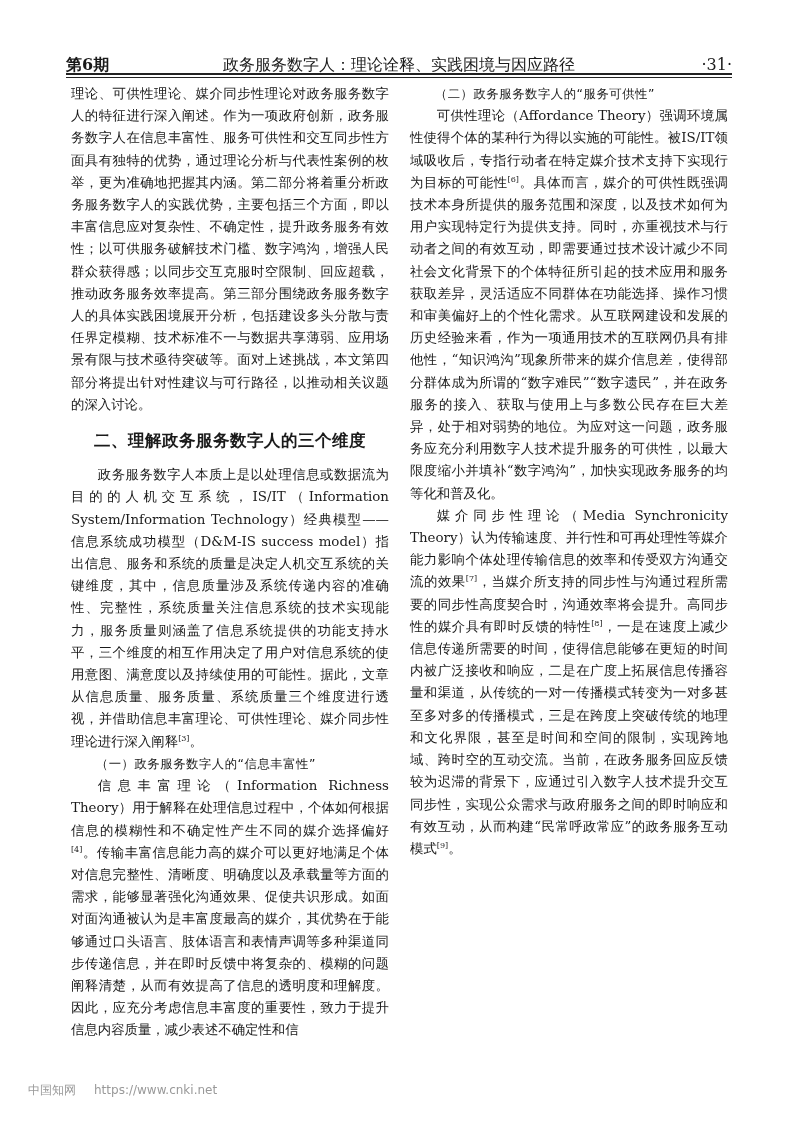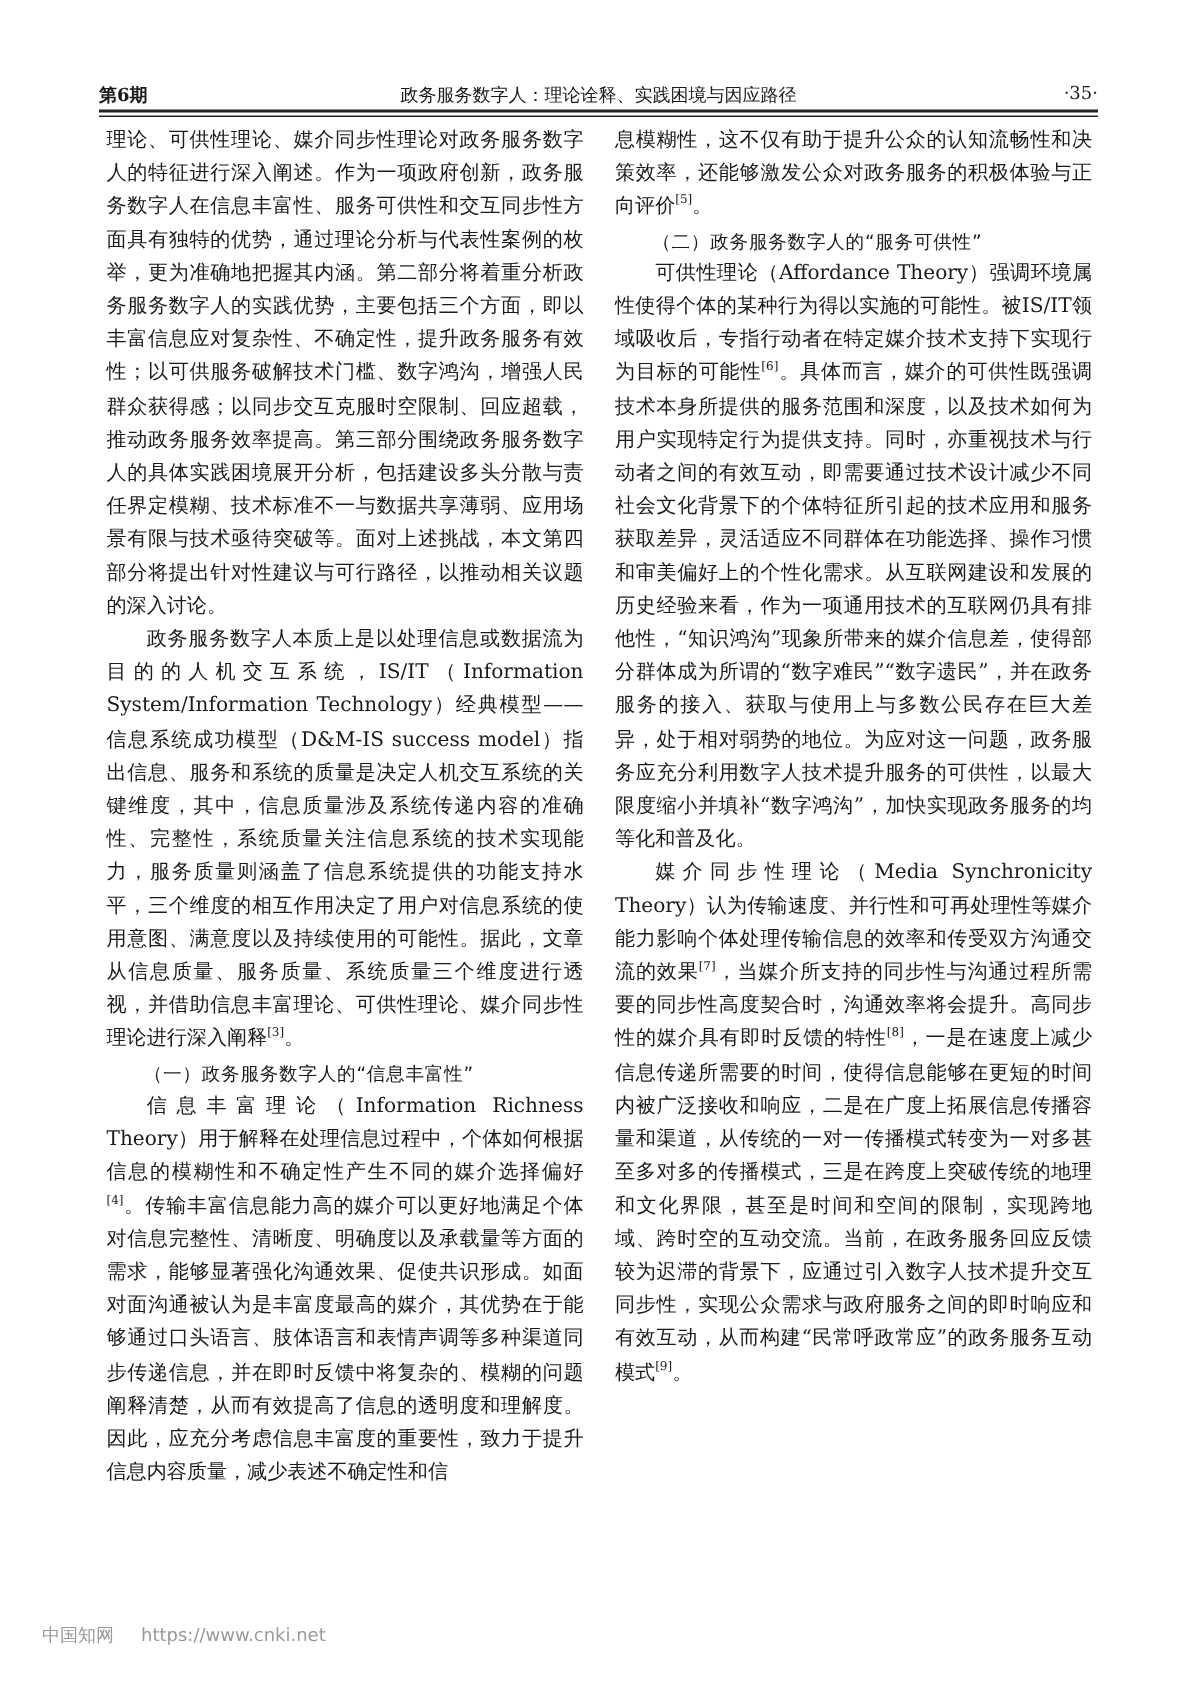--- a/index.html
+++ b/index.html
@@ -1,17 +1,17 @@
 <!DOCTYPE html>
 <html><head>
 <meta charset="utf-8">
 <style>
   html, body { margin: 0; padding: 0; background: #ffffff; }
   body { width: 793px; height: 1122px; position: relative; overflow: hidden; color: #1a1a1a; font-family: "DejaVu Serif", "Liberation Serif", serif; }
-  .header { position: absolute; left: 66px; top: 53px; width: 666px; height: 18px; font-size: 12px; }
+  .header { position: absolute; left: 66px; top: 53px; width: 666px; height: 18px; font-size: 16px; }
   .header .issue { position: absolute; left: 0; top: 2px; font-weight: bold; }
   .header .running-title { position: absolute; left: 0; right: 0; top: 2px; text-align: center; font-weight: normal; }
   .header .page-num { position: absolute; right: 0; top: 2px; }
   .rule-thick { position: absolute; left: 66px; top: 73px; width: 666px; height: 2px; background: #222; }
   .rule-thin { position: absolute; left: 66px; top: 77px; width: 666px; height: 1px; background: #222; }
   .col { position: absolute; top: 83px; width: 318px; font-size: 13.4px; line-height: 22.2px; text-align: justify; }
   .col.left { left: 71px; }
   .col.right { left: 410px; }
   .col p { margin: 0; text-indent: 2em; }
   .col p.noindent { text-indent: 0; }
@@ -20,34 +20,34 @@
   sup { font-size: 8px; line-height: 0; vertical-align: super; }
   .watermark { position: absolute; left: 28px; top: 1082px; font-size: 12px; color: #999; font-family: "DejaVu Sans", "Liberation Sans", sans-serif; }
   .watermark .url { margin-left: 18px; }
 </style>
 </head>
 <body>
 
 <div class="header">
   <span class="issue">第6期</span>
   <span class="running-title">政务服务数字人：理论诠释、实践困境与因应路径</span>
-  <span class="page-num">·35·</span>
+  <span class="page-num">·31·</span>
 </div>
 <div class="rule-thick"></div>
 <div class="rule-thin"></div>
 
 <div class="col left">
   <p class="noindent">理论、可供性理论、媒介同步性理论对政务服务数字人的特征进行深入阐述。作为一项政府创新，政务服务数字人在信息丰富性、服务可供性和交互同步性方面具有独特的优势，通过理论分析与代表性案例的枚举，更为准确地把握其内涵。第二部分将着重分析政务服务数字人的实践优势，主要包括三个方面，即以丰富信息应对复杂性、不确定性，提升政务服务有效性；以可供服务破解技术门槛、数字鸿沟，增强人民群众获得感；以同步交互克服时空限制、回应超载，推动政务服务效率提高。第三部分围绕政务服务数字人的具体实践困境展开分析，包括建设多头分散与责任界定模糊、技术标准不一与数据共享薄弱、应用场景有限与技术亟待突破等。面对上述挑战，本文第四部分将提出针对性建议与可行路径，以推动相关议题的深入讨论。</p>
+  <h2>二、理解政务服务数字人的三个维度</h2>
   <p><span>政务服务数字人本质上是以处理信息或数据流为目的的人机交互系统，IS/IT（Information System/Information Technology）经典模型——信息系统成功模型（D&amp;M-IS success model）指出信息、服务和系统的质量是决定人机交互系统的关键维度，其中，信息质量涉及系统传递内容的准确性、完整性，系统质量关注信息系统的技术实现能力，服务质量则涵盖了信息系统提供的功能支持水平，三个维度的相互作用决定了用户对信息系统的使用意图、满意度以及持续使用的可能性。据此，文章从信息质量、服务质量、系统质量三个维度进行透视，并借助信息丰富理论、可供性理论、媒介同步性理论进行深入阐释</span><sup>[3]</sup><span>。</span></p>
   <p class="sub">（一）政务服务数字人的“信息丰富性”</p>
   <p><span>信息丰富理论（Information Richness Theory）用于解释在处理信息过程中，个体如何根据信息的模糊性和不确定性产生不同的媒介选择偏好</span><sup>[4]</sup><span>。传输丰富信息能力高的媒介可以更好地满足个体对信息完整性、清晰度、明确度以及承载量等方面的需求，能够显著强化沟通效果、促使共识形成。如面对面沟通被认为是丰富度最高的媒介，其优势在于能够通过口头语言、肢体语言和表情声调等多种渠道同步传递信息，并在即时反馈中将复杂的、模糊的问题阐释清楚，从而有效提高了信息的透明度和理解度。因此，应充分考虑信息丰富度的重要性，致力于提升信息内容质量，减少表述不确定性和信</span></p>
 </div>
 
 <div class="col right">
-  <p class="noindent"><span>息模糊性，这不仅有助于提升公众的认知流畅性和决策效率，还能够激发公众对政务服务的积极体验与正向评价</span><sup>[5]</sup><span>。</span></p>
   <p class="sub">（二）政务服务数字人的“服务可供性”</p>
   <p><span>可供性理论（Affordance Theory）强调环境属性使得个体的某种行为得以实施的可能性。被IS/IT领域吸收后，专指行动者在特定媒介技术支持下实现行为目标的可能性</span><sup>[6]</sup><span>。具体而言，媒介的可供性既强调技术本身所提供的服务范围和深度，以及技术如何为用户实现特定行为提供支持。同时，亦重视技术与行动者之间的有效互动，即需要通过技术设计减少不同社会文化背景下的个体特征所引起的技术应用和服务获取差异，灵活适应不同群体在功能选择、操作习惯和审美偏好上的个性化需求。从互联网建设和发展的历史经验来看，作为一项通用技术的互联网仍具有排他性，“知识鸿沟”现象所带来的媒介信息差，使得部分群体成为所谓的“数字难民”“数字遗民”，并在政务服务的接入、获取与使用上与多数公民存在巨大差异，处于相对弱势的地位。为应对这一问题，政务服务应充分利用数字人技术提升服务的可供性，以最大限度缩小并填补“数字鸿沟”，加快实现政务服务的均等化和普及化。</span></p>
   <p><span>媒介同步性理论（Media Synchronicity Theory）认为传输速度、并行性和可再处理性等媒介能力影响个体处理传输信息的效率和传受双方沟通交流的效果</span><sup>[7]</sup><span>，当媒介所支持的同步性与沟通过程所需要的同步性高度契合时，沟通效率将会提升。高同步性的媒介具有即时反馈的特性</span><sup>[8]</sup><span>，一是在速度上减少信息传递所需要的时间，使得信息能够在更短的时间内被广泛接收和响应，二是在广度上拓展信息传播容量和渠道，从传统的一对一传播模式转变为一对多甚至多对多的传播模式，三是在跨度上突破传统的地理和文化界限，甚至是时间和空间的限制，实现跨地域、跨时空的互动交流。当前，在政务服务回应反馈较为迟滞的背景下，应通过引入数字人技术提升交互同步性，实现公众需求与政府服务之间的即时响应和有效互动，从而构建“民常呼政常应”的政务服务互动模式</span><sup>[9]</sup><span>。</span></p>
 </div>
 
 <div class="watermark">
   <span>中国知网</span><span class="url">https://www.cnki.net</span>
 </div>
 
 </body></html>

